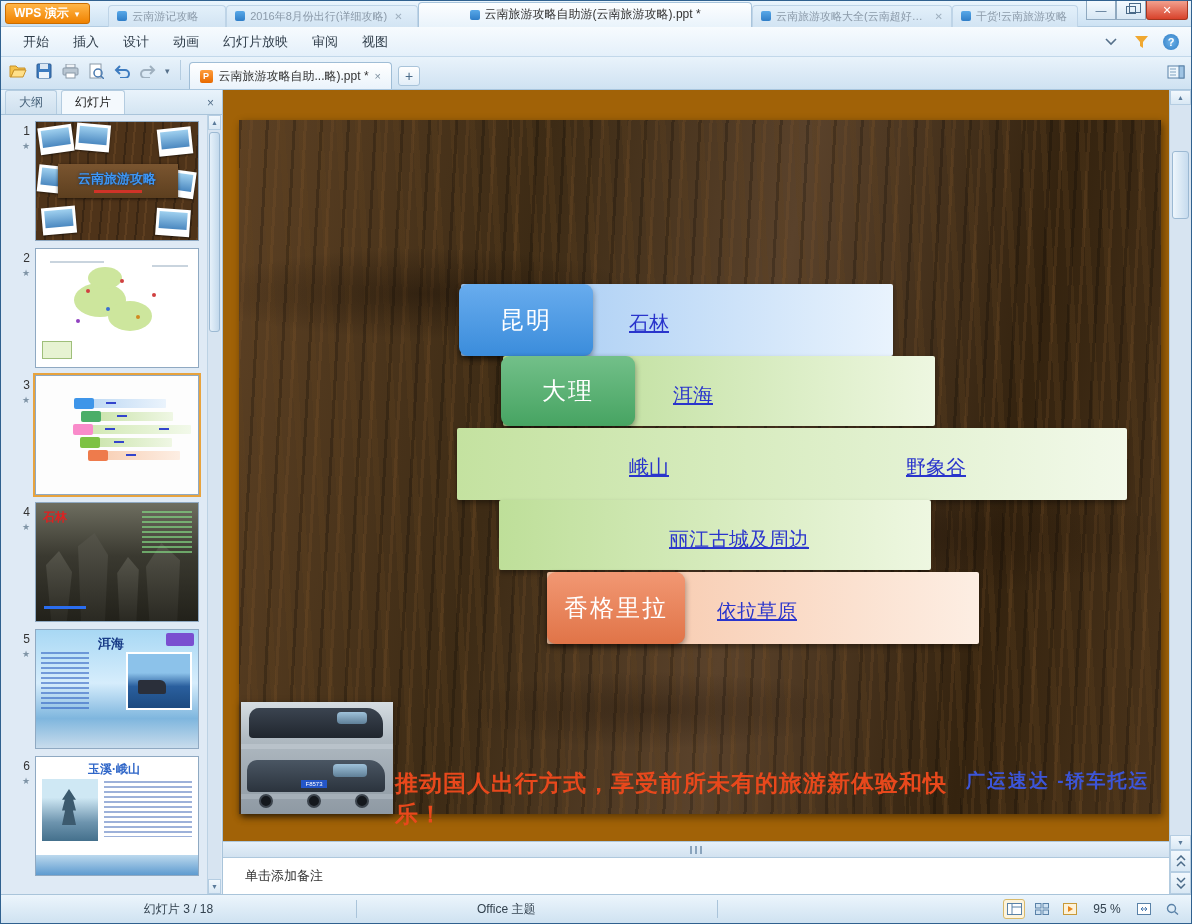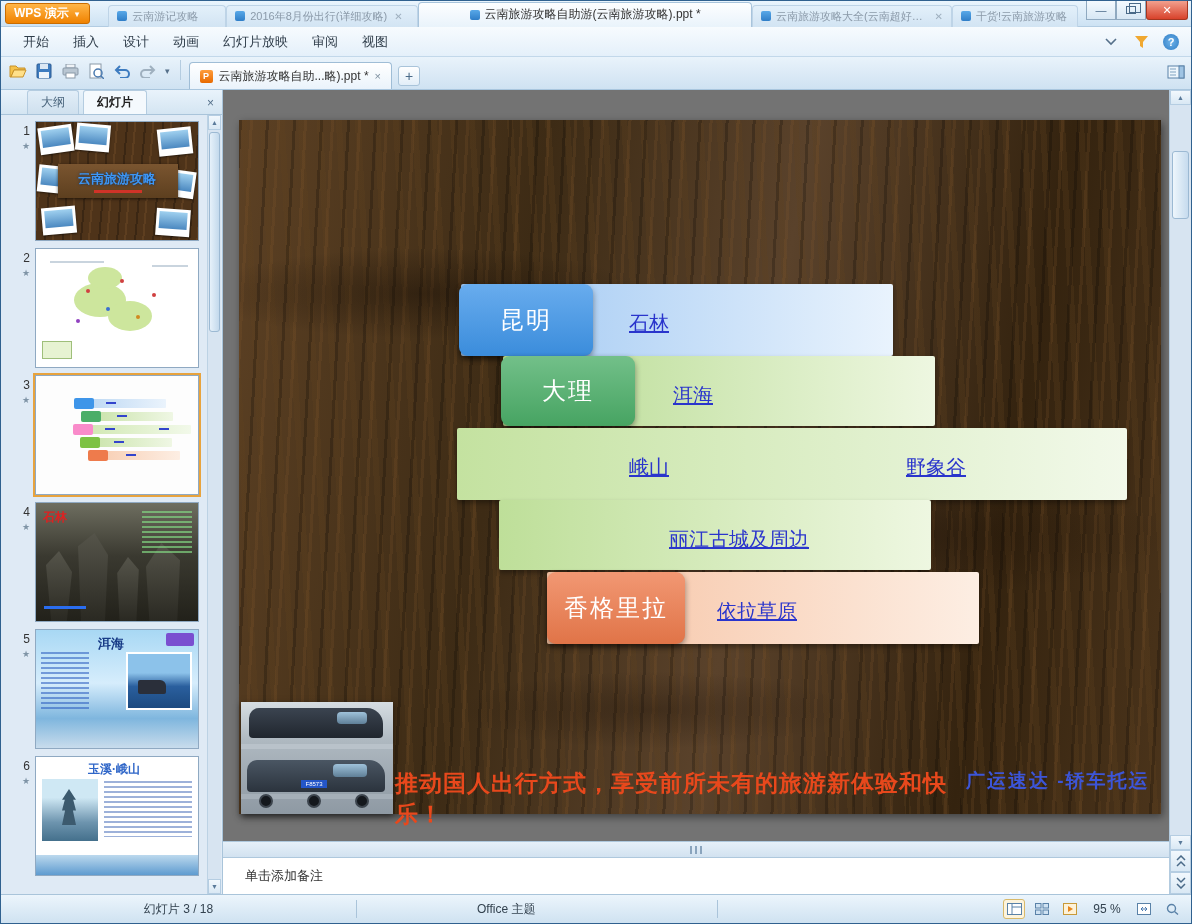--- a/index.html
+++ b/index.html
@@ -41,23 +41,23 @@
   .doc-tab .lbl { white-space:nowrap; overflow:hidden; text-overflow:ellipsis; }
   .doc-tab .x { color:#7d8f9f; font-size:11px; }
   .newtab-btn { width:22px; height:20px; margin:0 0 3px 6px; border:1px solid #a9c4da; border-radius:3px; background:linear-gradient(#fff,#e2eef8); color:#4a6a88; font-size:14px; line-height:1; display:flex; align-items:center; justify-content:center; cursor:pointer; }
   .tb-right { margin-left:auto; padding-bottom:6px; }
 
   
   .body { flex:1; display:flex; min-height:0; }
 
   
   .sidebar { width:222px; background:#dfeaf5; border-right:1px solid #a9c4da; display:flex; flex-direction:column; }
-  .sb-tabs { height:25px; display:flex; align-items:flex-end; background:linear-gradient(#e9f3fb,#d4e5f2); border-bottom:1px solid #a9c4da;padding-left:22px; }
+  .sb-tabs { height:25px; display:flex; align-items:flex-end; background:linear-gradient(#e9f3fb,#d4e5f2); border-bottom:1px solid #a9c4da; }
   .sb-tab { padding:3px 13px; font-size:12px; color:#49647c; border:1px solid #b4cce0; border-bottom:none; border-radius:3px 3px 0 0; margin-left:4px; background:linear-gradient(#e2eef8,#cfe0ee); cursor:pointer; }
-  .sb-tab.active { background:#f4f9fd; color:#222; font-weight:bold; }
+  .sb-tab.active { background:#f4f9fd; color:#222; font-weight:normal; }
   .sb-close { margin-left:auto; margin-right:8px; margin-bottom:4px; color:#55708a; font-size:12px; cursor:pointer; }
   .thumb-list { position:relative; flex:1; overflow:hidden; padding:6px 18px 0 2px; }
   .thumb-item { display:flex; margin-bottom:7px; }
   .thumb-gutter { width:32px; text-align:right; padding:0 5px 0 0; }
   .thumb-num { font-size:12px; color:#333; }
   .star-ic { font-size:9px; color:#7f94a6; display:block; margin-top:2px; }
   .thumb { position:relative; width:164px; height:120px; background:#fff; border:1px solid #8fa9c2; overflow:hidden; cursor:pointer; }
   .thumb.selected { outline:2px solid #e8a33d; }
 
   
@@ -105,21 +105,21 @@
   .t6-water { position:absolute; left:0; bottom:0; width:100%; height:20px; background:linear-gradient(#bcd9ee,#5e9bd0); }
 
   
   .sb-scroll { position:absolute; right:1px; top:0; bottom:0; width:14px; background:#d7e4f1; border-left:1px solid #bcd2e4; }
   .scroll-arrow { height:15px; display:flex; align-items:center; justify-content:center; font-size:7px; color:#5a7a9a; background:linear-gradient(#f2f8fd,#d9e8f4); border:1px solid #b5cde2; cursor:pointer; }
   .sb-thumb { position:absolute; left:1px; right:1px; top:17px; height:200px; background:linear-gradient(90deg,#e6f1fa,#c3d9ec); border:1px solid #9cb9d3; border-radius:3px; cursor:pointer; }
   .sb-arrow-bottom { position:absolute; bottom:0; left:0; right:0; }
 
   
   .main-col { flex:1; display:flex; flex-direction:column; min-width:0; }
-  .canvas { position:relative; flex:1; background:#737373; overflow:hidden; }
+  .canvas { position:relative; flex:1; background:#a16207; overflow:hidden; }
   .slide { position:absolute; left:16px; top:30px; width:922px; height:694px; box-shadow:2px 3px 8px rgba(0,0,0,.45);
     background-color:#47301a;
     background-image:
       radial-gradient(ellipse 340px 70px at 20% 25%, rgba(15,8,2,.38), transparent 65%),
       radial-gradient(ellipse 420px 90px at 72% 60%, rgba(20,10,3,.32), transparent 65%),
       radial-gradient(ellipse 300px 60px at 45% 85%, rgba(18,9,2,.3), transparent 65%),
       repeating-linear-gradient(93deg, rgba(0,0,0,.22) 0 3px, transparent 3px 11px, rgba(135,90,45,.2) 11px 14px, transparent 14px 27px),
       repeating-linear-gradient(87deg, rgba(95,65,30,.28) 0 6px, transparent 6px 19px),
       linear-gradient(100deg,#5d4124 0%,#3d2b15 30%,#5a422b 55%,#34230f 80%,#4b341b 100%);
   }

